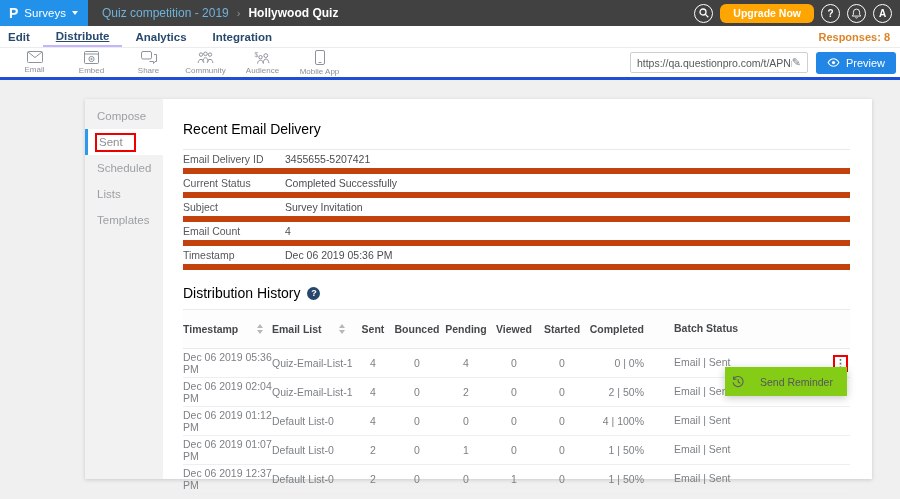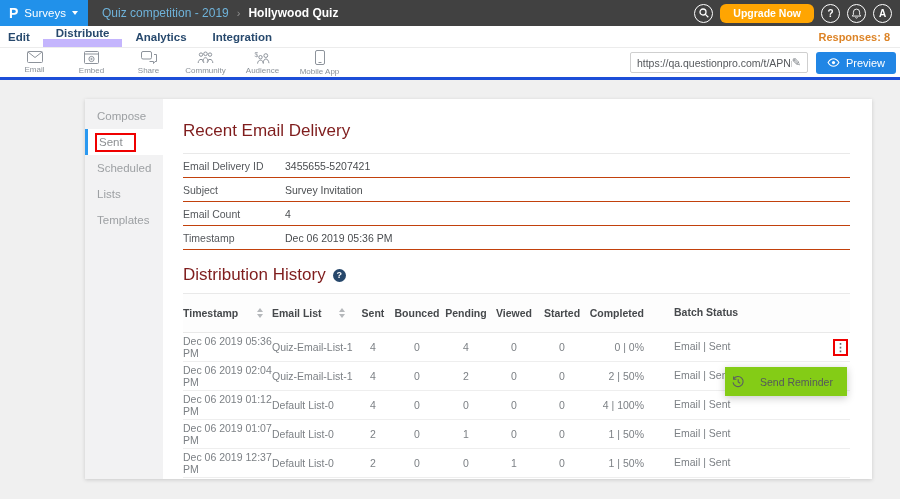--- a/index.html
+++ b/index.html
@@ -16,21 +16,21 @@
   .crumb-parent { color: #6fb3da; font-size: 12px; }
   .crumb-sep { color: #909090; font-size: 11px; }
   .crumb-current { color: #fff; font-size: 12px; font-weight: 700; }
   .top-right { margin-left: auto; display: flex; align-items: center; gap: 7px; padding-right: 8px; }
   .circle-btn { width: 19px; height: 19px; border: 1.4px solid #fff; border-radius: 50%; display: flex; align-items: center; justify-content: center; color: #fff; font-size: 10px; font-weight: 700; cursor: pointer; flex: none; }
   .upgrade { height: 19px; border-radius: 6px; background: #ffa502; color: #fff; font-size: 10.5px; font-weight: 700; display: flex; align-items: center; padding: 0 13px; cursor: pointer; }
 
   
   .navbar { height: 22px; background: #fff; display: flex; align-items: stretch; border-bottom: 1px solid #ececec; }
   .nav-item { display: flex; align-items: center; padding: 0 13px; font-size: 11.5px; font-weight: 700; color: #27496d; cursor: pointer; }
-  .nav-item.active { border-bottom: 8px solid #c4b5fd; }
+  .nav-item.active { border-bottom: 2px solid #c4b5fd; text-decoration: underline; }
   .responses { margin-left: auto; display: flex; align-items: center; padding-right: 10px; font-size: 11px; font-weight: 700; color: #dd8427; }
 
   
   .toolbar { height: 32px; background: #fff; border-bottom: 3px solid #1d4ed8; display: flex; align-items: center; padding-left: 6px; }
   .channel { width: 57px; height: 100%; display: flex; flex-direction: column; align-items: center; justify-content: center; gap: 2px; cursor: pointer; }
   .channel svg { display: block; fill: none; stroke: #8d939b; stroke-width: 1; }
   .channel-label { font-size: 8px; color: #8a9097; white-space: nowrap; }
   .url-wrap { margin-left: auto; width: 178px; height: 21px; border: 1px solid #cfcfcf; border-radius: 2px; background: #fff; display: flex; align-items: center; padding: 0 6px; }
   .url-input { flex: 1; min-width: 0; border: none; outline: none; background: transparent; font-family: inherit; font-size: 10.5px; color: #55585c; }
   .pencil { font-size: 11px; color: #7d8287; cursor: pointer; line-height: 1; }
@@ -38,24 +38,24 @@
 
   
   .page { height: 419px; padding-top: 19px; }
   .card { position: relative; margin-left: 85px; width: 787px; height: 380px; background: #fff; box-shadow: 0 1px 4px rgba(0,0,0,0.16); display: flex; overflow: visible; }
   .side { width: 78px; background: #f2f2f3; padding-top: 4px; flex: none; }
   .side-item { height: 26px; display: flex; align-items: center; padding-left: 9px; font-size: 11.5px; color: #9da0a3; border-left: 3px solid transparent; cursor: pointer; }
   .side-item.active { background: #fff; border-left-color: #2b99f0; color: #8c8f92; }
   .side-item.active .side-label { border: 2px solid #ef0000; padding: 1px 11px 2px 2px; margin-left: -2px; }
 
   .content { flex: 1; padding: 0 22px 0 20px; }
-  .section-title { font-size: 17px; color: #7f1d1d; font-weight: 400; }
+  .section-title { font-size: 14px; color: #000000; font-weight: 400; }
   .t1 { margin-top: 22px; }
   .details { margin-top: 12px; border-top: 1px solid #e9e9e9; }
-  .detail-row { height: 24px; display: flex; align-items: center; border-bottom: 1px solid #c2410c; font-size: 10.5px; }
+  .detail-row { height: 24px; display: flex; align-items: center; border-bottom: 6px solid #c2410c; font-size: 10.5px; }
   .detail-label { width: 102px; color: #55585c; flex: none; }
   .detail-value { color: #4a4d50; }
   .t2-wrap { margin-top: 15px; display: flex; align-items: center; gap: 7px; }
   .help-badge { width: 13px; height: 13px; border-radius: 50%; background: #26476b; color: #fff; font-size: 9px; font-weight: 700; display: flex; align-items: center; justify-content: center; cursor: pointer; flex: none; }
 
   .table { margin-top: 8px; }
   .thead { display: flex; align-items: center; height: 40px; border-top: 1px solid #e9e9e9; border-bottom: 1px solid #e9e9e9; background: #fdfdfd; font-size: 10.5px; font-weight: 700; color: #46494c; }
   .trow { display: flex; align-items: center; height: 29px; border-bottom: 1px solid #eee; font-size: 10.5px; color: #7c8085; }
   .col1 { width: 89px; flex: none; }
   .col2 { width: 82px; flex: none; }
@@ -206,20 +206,24 @@
       </div>
     </div>
 
     <div class="content">
       <div class="section-title t1">Recent Email Delivery</div>
 
       <div class="details">
         <div class="detail-row">
           <span class="detail-label">Email Delivery ID</span>
           <span class="detail-value">3455655-5207421</span>
+        </div>
+        <div class="detail-row">
+          <span class="detail-label">Current Status</span>
+          <span class="detail-value">Completed Successfully</span>
         </div>
         <div class="detail-row">
           <span class="detail-label">Subject</span>
           <span class="detail-value">Survey Invitation</span>
         </div>
         <div class="detail-row">
           <span class="detail-label">Email Count</span>
           <span class="detail-value">4</span>
         </div>
         <div class="detail-row">

